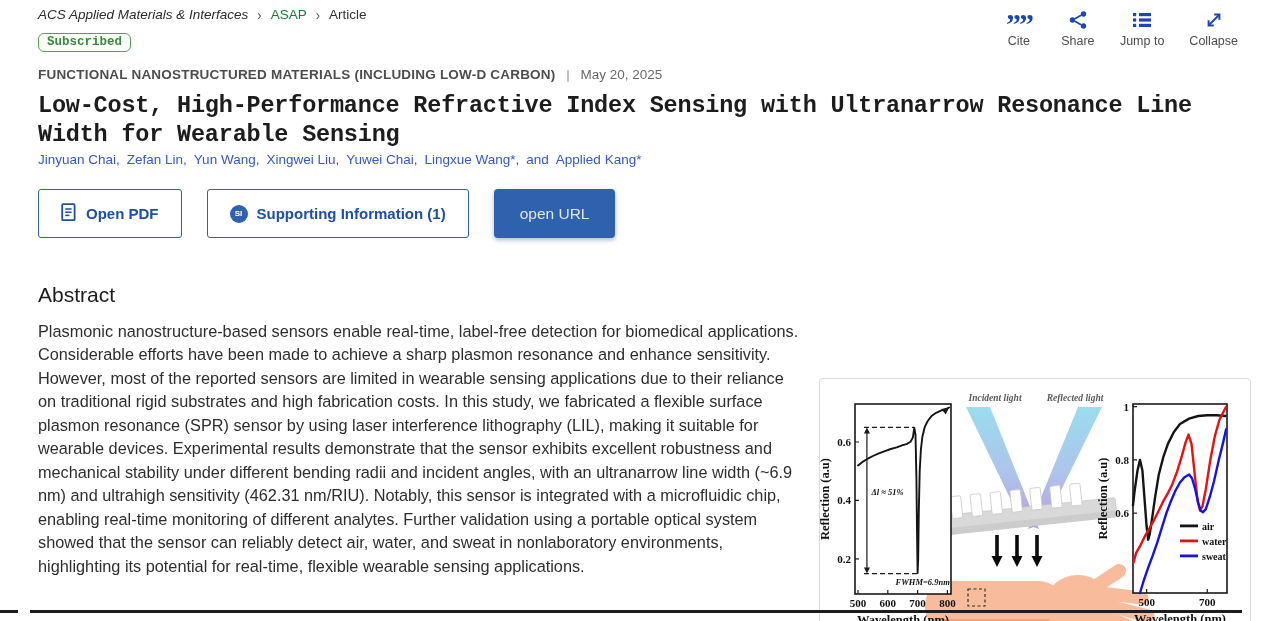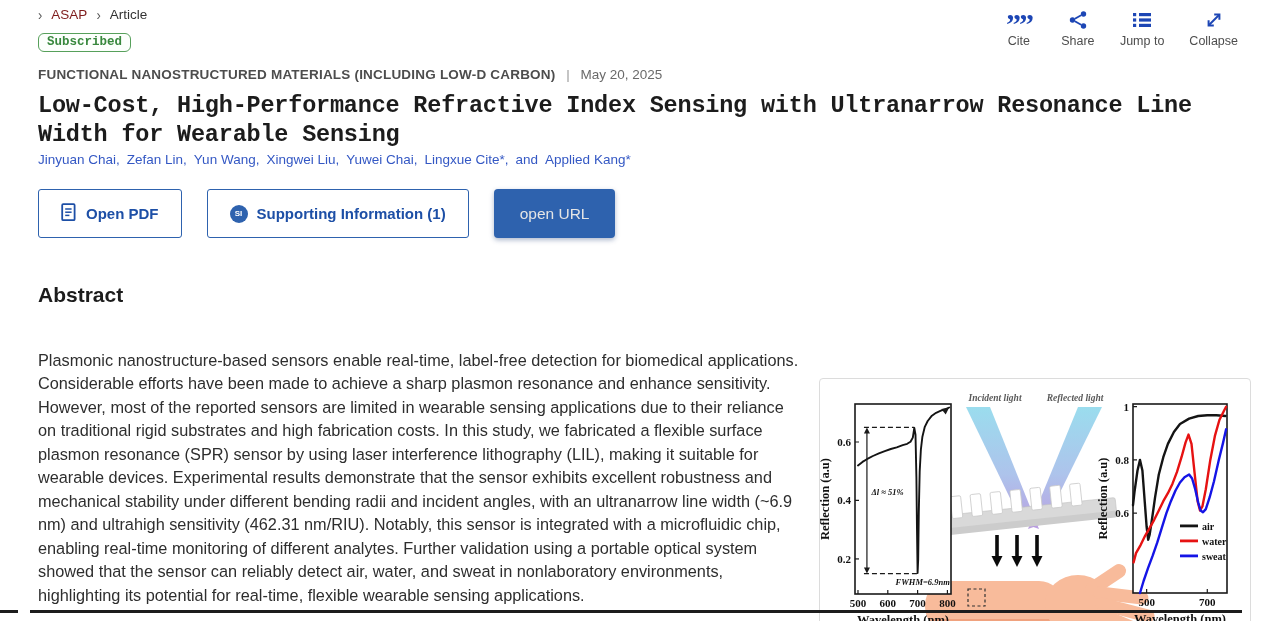--- a/index.html
+++ b/index.html
@@ -5,21 +5,21 @@
   * { margin:0; padding:0; box-sizing:border-box; }
   html,body { background:#ffffff; }
   body {
     width:1270px; height:621px; position:relative; overflow:hidden;
     font-family:"Liberation Sans","DejaVu Sans",sans-serif; color:#333;
   }
   
   .breadcrumb { position:absolute; left:38px; top:7px; font-size:13.5px; color:#333;
     display:flex; align-items:center; gap:9px; }
   .breadcrumb .journal { font-style:italic; color:#2b2b2b; cursor:pointer; }
-  .breadcrumb .crumb { color:#7f1d1d; cursor:pointer; }
+  .breadcrumb .crumb { color:#15803d; cursor:pointer; }
   .breadcrumb .current { color:#333; cursor:default; }
   .breadcrumb .chev { color:#555; font-size:13px; transform:scaleY(1.15); }
   .badge {
     position:absolute; left:38px; top:33px; font-size:12.5px; font-weight:bold;
     color:#38883d; border:1.5px solid #57a05b; border-radius:6px; padding:1px 8px 2px;
     background:#fcfffc;
     font-family:Liberation Mono, monospace;
   }
   .toolbar { position:absolute; right:32px; top:9px; display:flex; gap:25px; }
   .tool { display:flex; flex-direction:column; align-items:center; gap:3px; cursor:pointer; min-width:34px; }
@@ -43,40 +43,41 @@
     border:1px solid #2e62ae; border-radius:3px; background:#fff; color:#1d4fa6;
     font-size:15px; font-weight:bold; cursor:pointer;
   }
   .btn-solid {
     height:49px; padding:0 26px; border:none; border-radius:4px; background:#2e62ae;
     color:#e5e5e5; font-size:15.5px; cursor:pointer; box-shadow:0 2px 5px rgba(20,50,110,0.35);
   }
   .si-circle { width:18px; height:18px; border-radius:50%; background:#2e62ae; color:#fff;
     font-size:8px; font-weight:bold; display:flex; align-items:center; justify-content:center; }
   
-  .abstract-h { position:absolute; left:38px; top:283px; font-size:21px; font-weight:bold; color:#1c1c1c; }
-  .abstract-text { position:absolute; left:38px; top:349px; width:765px; font-size:16.3px;
+  .abstract-h { position:absolute; left:38px; top:283px; font-size:21px; font-weight:normal; color:#1c1c1c; }
+  .abstract-text { position:absolute; left:38px; top:320px; width:765px; font-size:16.3px;
     line-height:1.44; color:#2e2e2e; }
   
   .figure-box { position:absolute; left:819px; top:336px; width:432px; height:274px;
     border:1px solid #dcdcdc; border-radius:4px; background:#fff; cursor:pointer; overflow:hidden;margin-top:42px; }
   .figure-box svg { display:block; }
   .tick   { font:bold 11px   "Liberation Serif","DejaVu Serif",serif; fill:#111; }
   .axlabel{ font:bold 12.5px "Liberation Serif","DejaVu Serif",serif; fill:#111; }
   .ann    { font:italic bold 8.5px "Liberation Serif","DejaVu Serif",serif; fill:#111; }
   .legend { font:bold 10px   "Liberation Serif","DejaVu Serif",serif; fill:#111; }
   .beamlbl{ font:italic bold 9.5px "Liberation Serif","DejaVu Serif",serif; fill:#5a5a5a; }
   
   .divider-main { position:absolute; left:30px; top:610px; width:1212px; height:2.5px; background:#1d1d1d; }
   .divider-stub { position:absolute; left:0; top:610px; width:18px; height:2.5px; background:#1d1d1d; }
 </style>
 </head>
 <body>
 
 <nav class="breadcrumb">
+  <span class="journal">ACS Applied Materials &amp; Interfaces</span>
   <span class="chev">›</span>
   <span class="crumb">ASAP</span>
   <span class="chev">›</span>
   <span class="current">Article</span>
 </nav>
 
 <div class="badge">Subscribed</div>
 
 <div class="toolbar">
   <div class="tool">
@@ -129,21 +130,21 @@
 </div>
 
 <h1 class="title">Low-Cost, High-Performance Refractive Index Sensing with Ultranarrow Resonance Line Width for Wearable Sensing</h1>
 
 <div class="authors">
   <span class="author">Jinyuan Chai,</span>
   <span class="author">Zefan Lin,</span>
   <span class="author">Yun Wang,</span>
   <span class="author">Xingwei Liu,</span>
   <span class="author">Yuwei Chai,</span>
-  <span class="author">Lingxue Cite*,</span>
+  <span class="author">Lingxue Wang*,</span>
   <span>and</span>
   <span class="author">Applied Kang*</span>
 </div>
 
 <div class="btn-row">
   <button class="btn-outline">
     <span>
       <svg width="16" height="19" viewBox="0 0 16 19">
         <rect x="1.2" y="1.2" width="12.4" height="16" rx="1" fill="none" stroke="#1d4fa6" stroke-width="1.8"></rect>
         <line x1="4.2" y1="6" x2="10.6" y2="6" stroke="#1d4fa6" stroke-width="1.5"></line>

